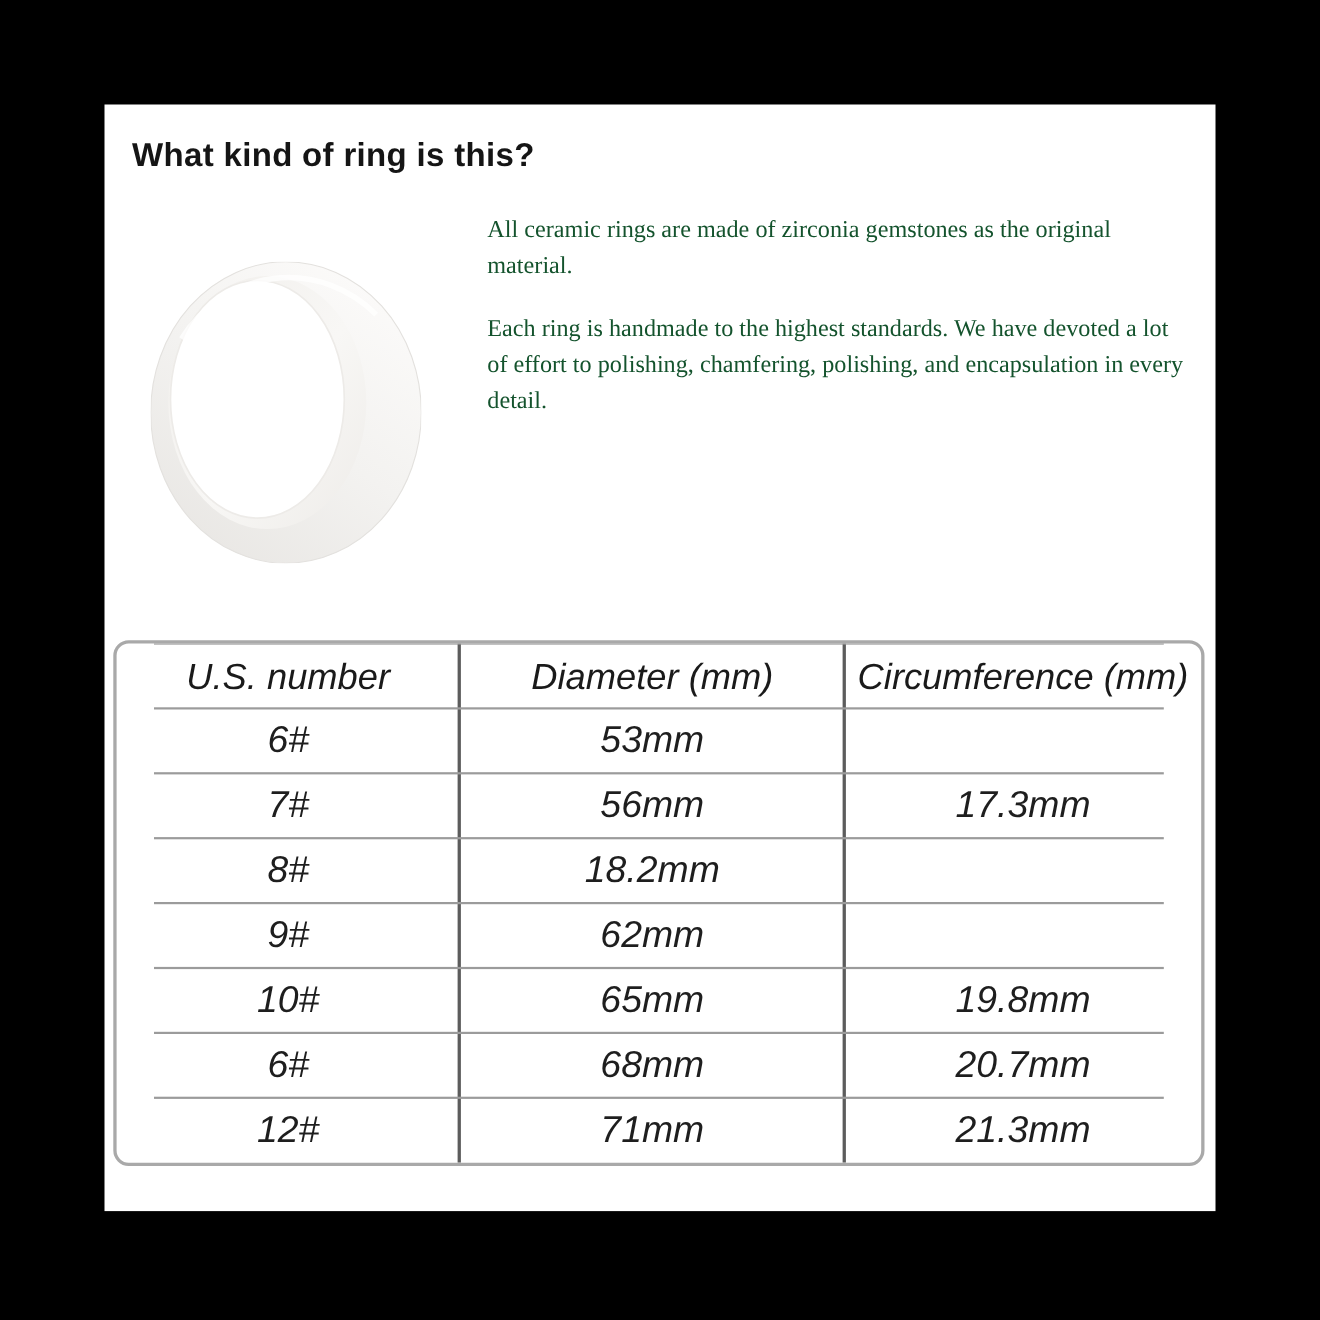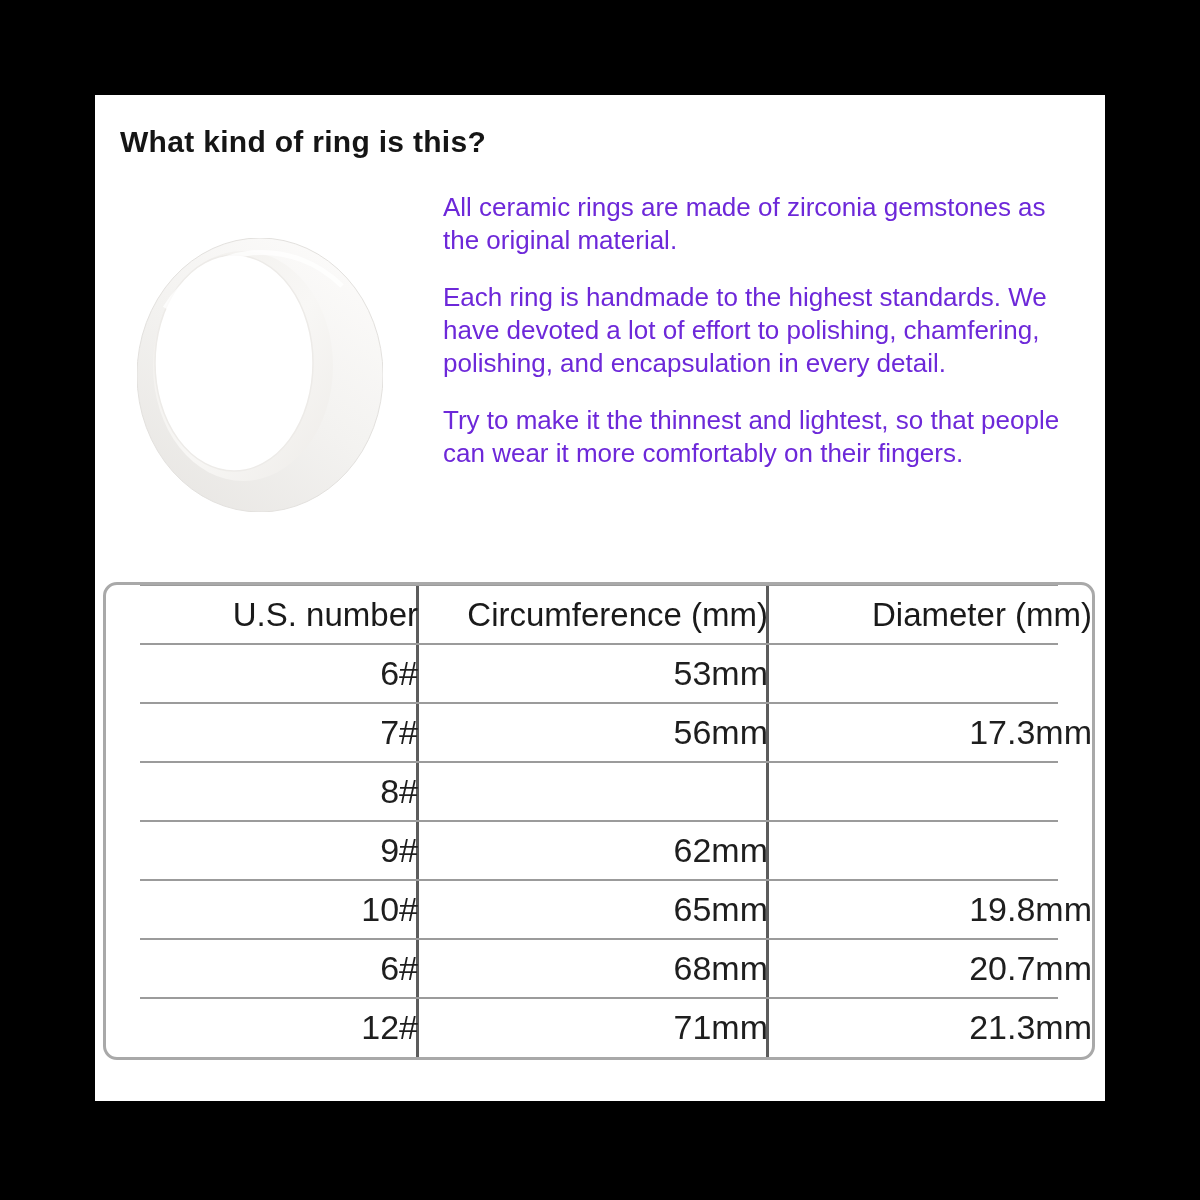--- a/index.html
+++ b/index.html
@@ -36,23 +36,24 @@
     width: 246px; height: 274px;
     margin: 0;
   }
   .intro-text {
     position: absolute;
     left: 348px; top: 96px;
     width: 640px;
   }
   .intro-text p {
     margin: 0 0 24px 0;
-    font-size: 26px;
+    font-size: 22px;
     line-height: 33px;
-    color: #6d28d9;
+    color: #14532d;
+    font-family: Liberation Serif, serif;
   }
   .size-table {
     position: absolute;
     left: 8px; top: 487px;
     width: 992px; height: 478px;
     box-sizing: border-box;
     border: 3px solid #a9a9a9;
     border-radius: 14px;
     background: #fff;
     display: grid;
@@ -66,24 +67,25 @@
     align-items: center;
   }
   .t-row:not(:first-child)::before {
     content: "";
     position: absolute;
     top: -1px; left: 34px; right: 34px;
     height: 2px;
     background: #9b9b9b;
   }
   .t-cell {
-    text-align: right;
+    text-align: center;
     font-size: 34px;
     color: #1e1e1e;
     white-space: nowrap;
+    font-style: italic;
   }
   .t-row.head .t-cell { font-size: 33px; color: #1a1a1a; }
   .vline {
     position: absolute;
     top: 0; bottom: 0;
     width: 3px;
     background: #5c5c5c;
   }
   .vline.v1 { left: 310px; }
   .vline.v2 { left: 660px; }
@@ -113,44 +115,44 @@
         <ellipse cx="123" cy="137" rx="123" ry="137" fill="url(#bandGrad)" stroke="#e3e1de" stroke-width="1"></ellipse>
         <ellipse cx="106" cy="128" rx="90" ry="115" fill="url(#wallGrad)"></ellipse>
         <ellipse cx="97" cy="125" rx="79" ry="108" fill="#ffffff" stroke="#edebe8" stroke-width="1.5"></ellipse>
         <path d="M 28 70 A 118 128 0 0 1 205 48" stroke="#ffffff" stroke-width="5" fill="none" opacity="0.75"></path>
       </svg>
     </figure>
 
     <div class="intro-text">
       <p>All ceramic rings are made of zirconia gemstones as the original material.</p>
       <p>Each ring is handmade to the highest standards. We have devoted a lot of effort to polishing, chamfering, polishing, and encapsulation in every detail.</p>
-      <p>Try to make it the thinnest and lightest, so that people can wear it more comfortably on their fingers.</p>
     </div>
 
     <div class="size-table">
       <div class="vline v1"></div>
       <div class="vline v2"></div>
 
       <div class="t-row head">
         <div class="t-cell">U.S. number</div>
+        <div class="t-cell">Diameter (mm)</div>
         <div class="t-cell">Circumference (mm)</div>
-        <div class="t-cell">Diameter (mm)</div>
       </div>
 
       <div class="t-row">
         <div class="t-cell">6#</div>
         <div class="t-cell">53mm</div>
       </div>
       <div class="t-row">
         <div class="t-cell">7#</div>
         <div class="t-cell">56mm</div>
         <div class="t-cell">17.3mm</div>
       </div>
       <div class="t-row">
         <div class="t-cell">8#</div>
+        <div class="t-cell">18.2mm</div>
       </div>
       <div class="t-row">
         <div class="t-cell">9#</div>
         <div class="t-cell">62mm</div>
       </div>
       <div class="t-row">
         <div class="t-cell">10#</div>
         <div class="t-cell">65mm</div>
         <div class="t-cell">19.8mm</div>
       </div>

